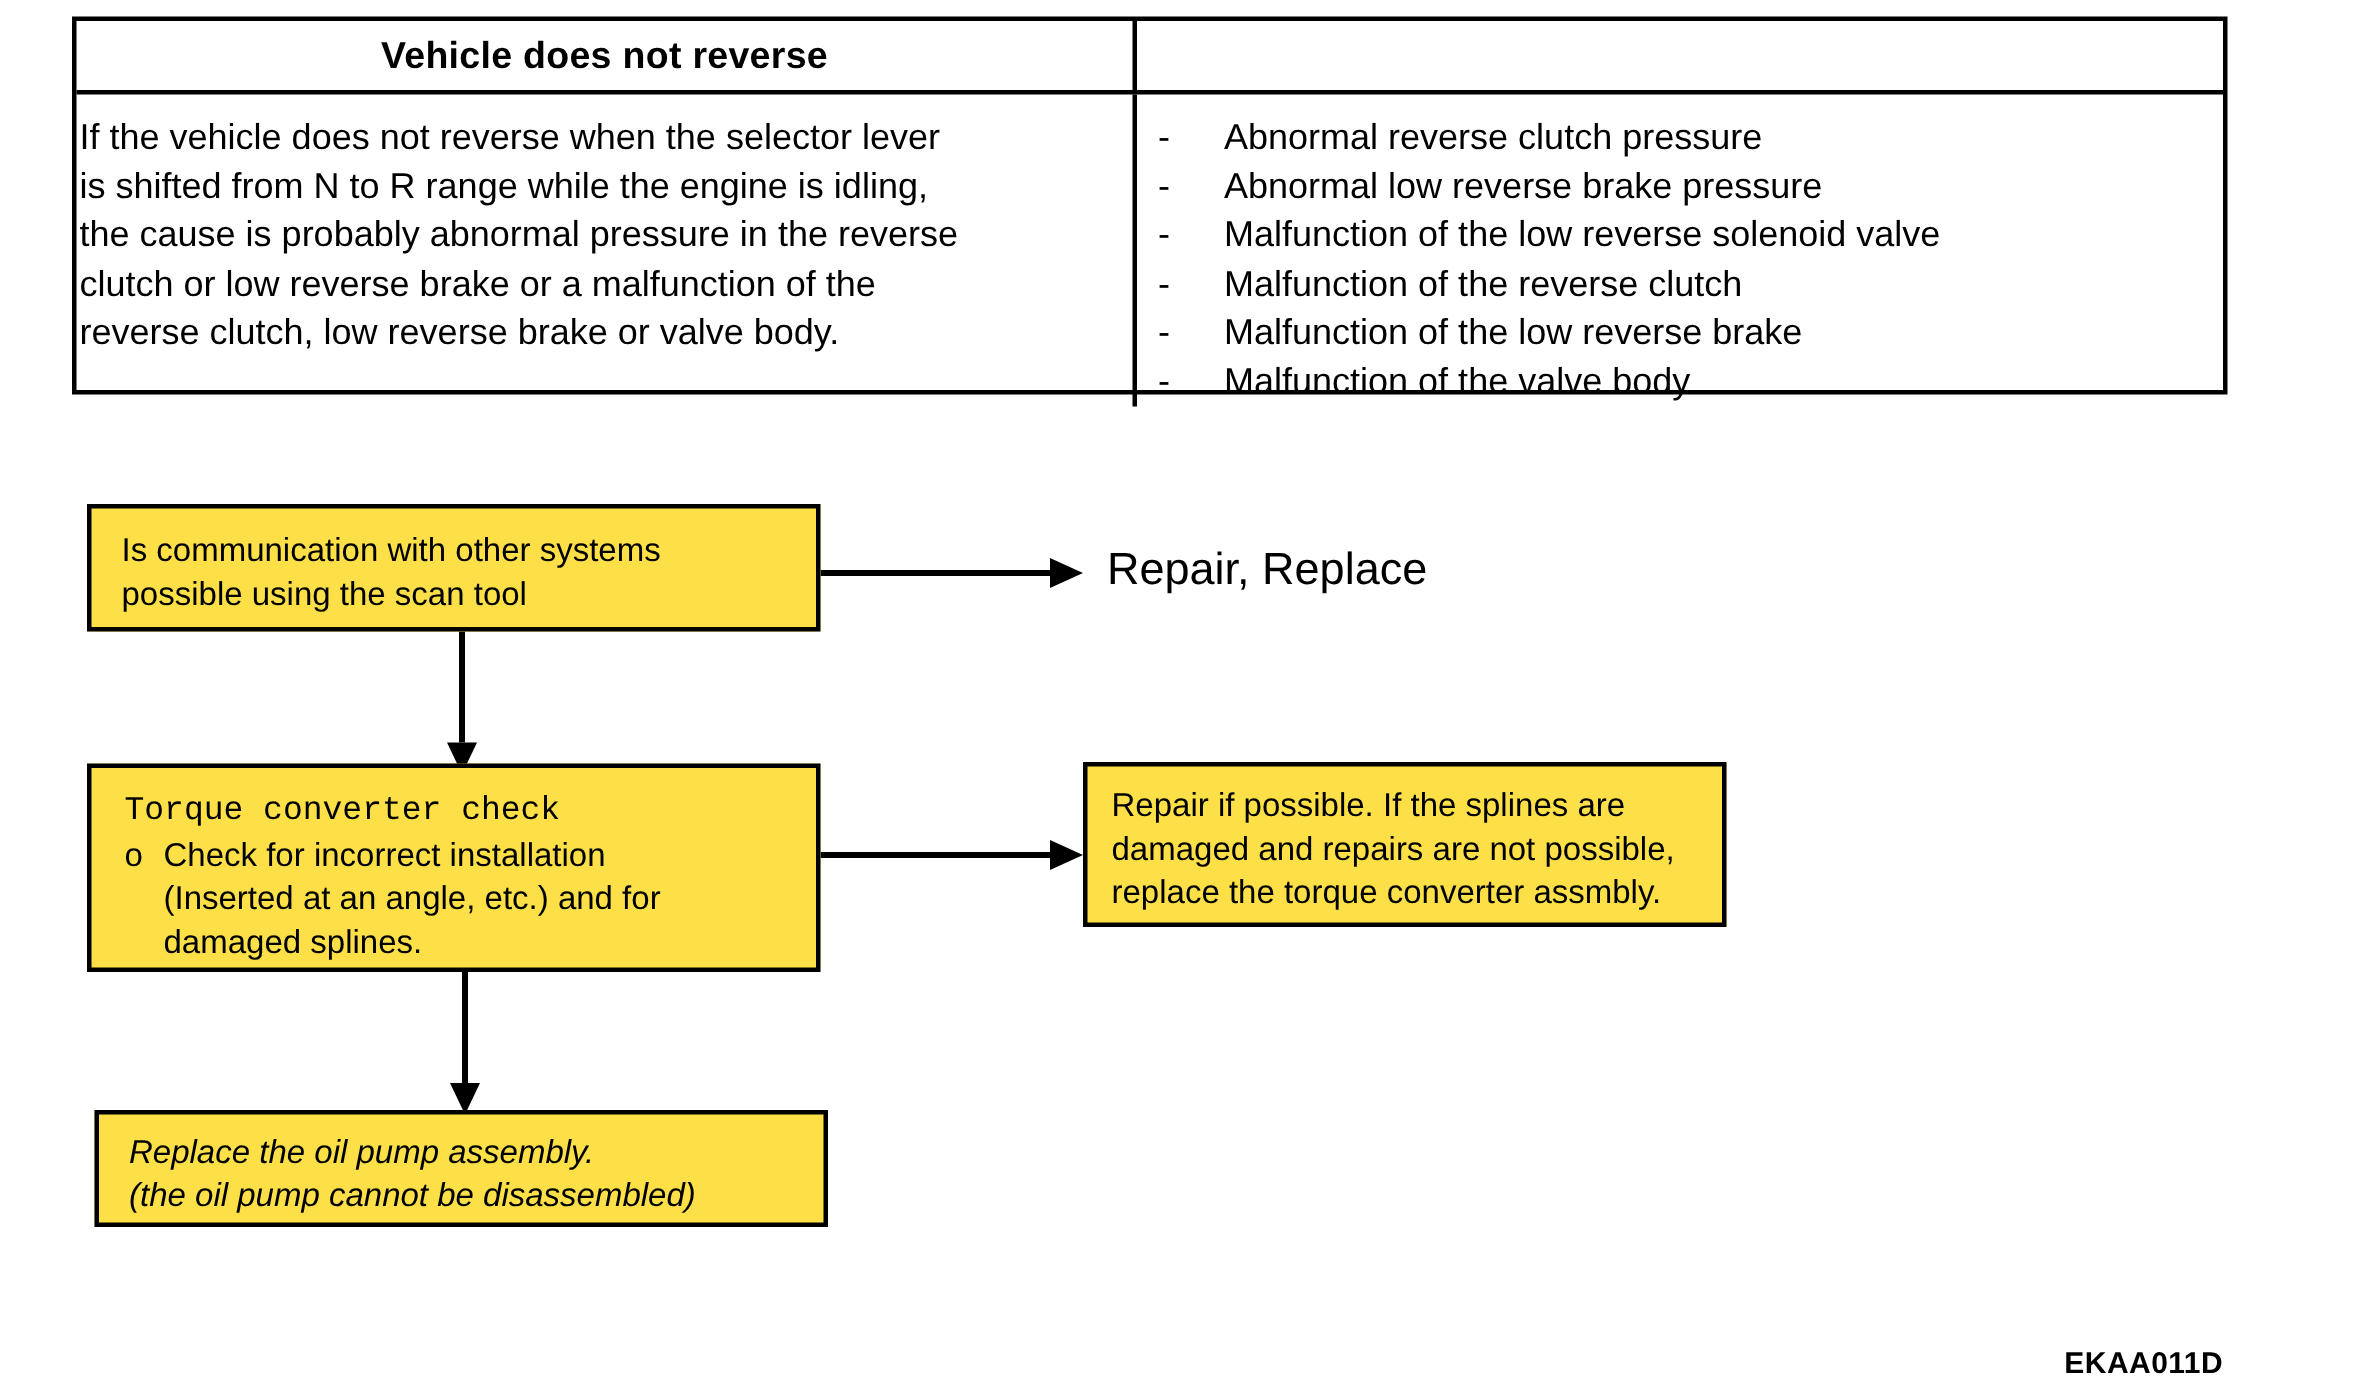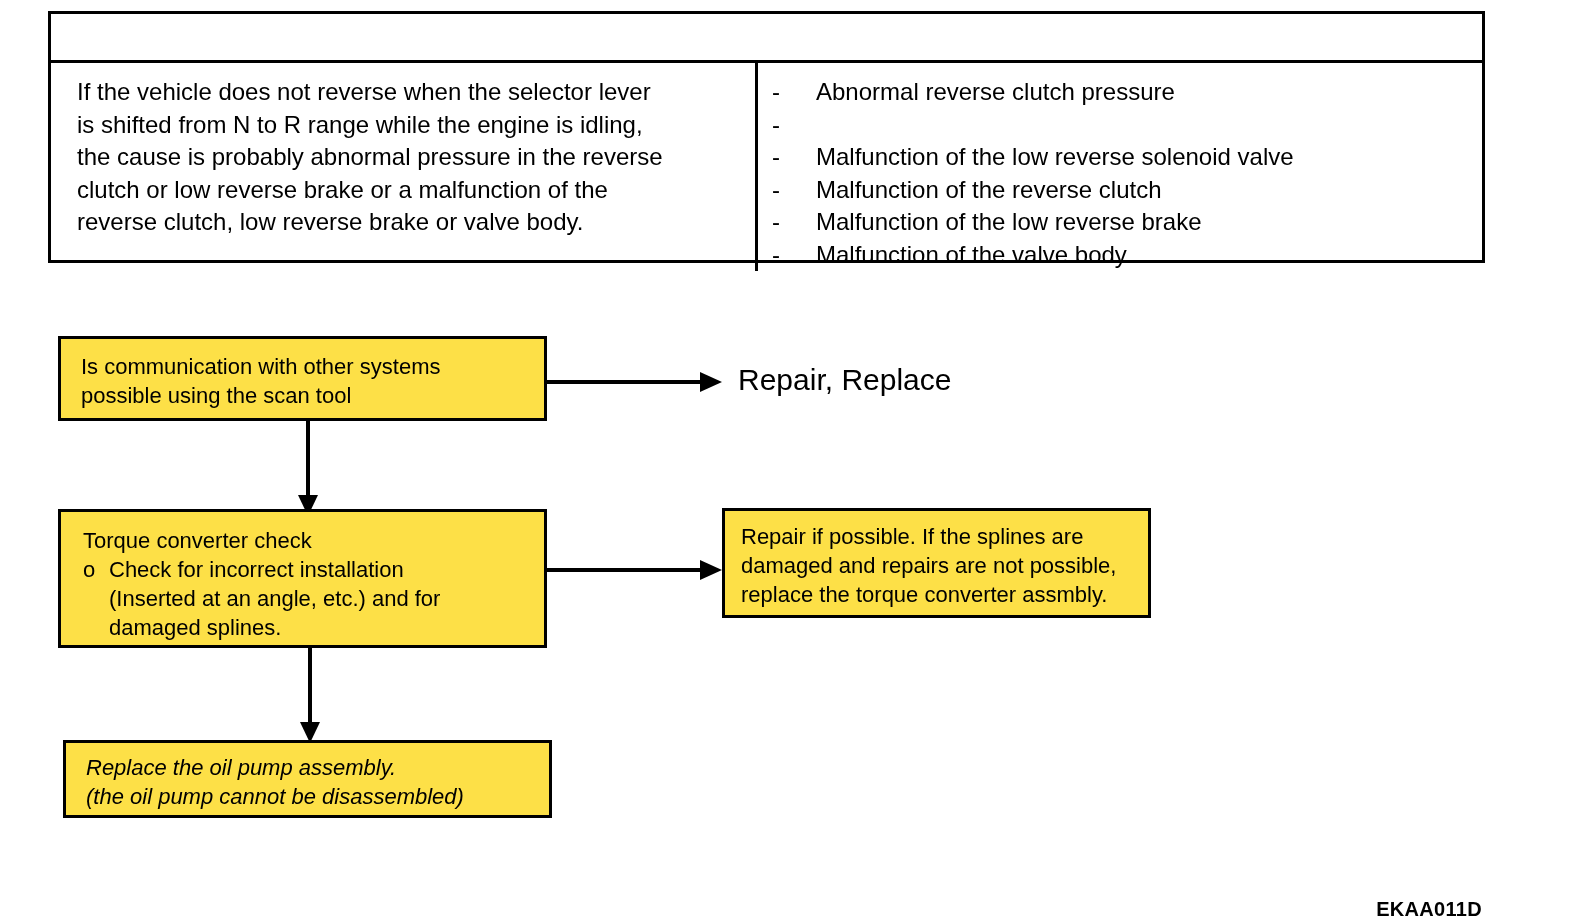--- a/index.html
+++ b/index.html
@@ -53,21 +53,21 @@
     display: flex;
     align-items: center;
     justify-content: center;
   }
   .head-text {
     font-size: 25px;
     font-weight: bold;
     letter-spacing: 0.2px;
   }
   .desc-text {
-    padding: 13px 0 0 26px;
+    padding: 13px 0 0 2px;
     font-size: 24px;
     line-height: 32.5px;
     white-space: pre-line;
   }
   .cause-list {
     list-style: none;
     margin: 0;
     padding: 13px 0 0 0;
   }
   .cause-list li {
@@ -96,21 +96,21 @@
     white-space: pre-line;
   }
   #box-scan {
     left: 58px; top: 336px; width: 489px; height: 85px;
   }
   #box-scan .flow-text { padding: 13px 0 0 20px; }
 
   #box-torque {
     left: 58px; top: 509px; width: 489px; height: 139px;
   }
-  #box-torque .tq-title { padding: 14px 0 0 22px; }
+  #box-torque .tq-title { padding: 14px 0 0 22px; font-family: Liberation Mono, monospace; }
   #box-torque .tq-item {
     display: flex;
     padding-left: 22px;
   }
   #box-torque .tq-marker { width: 26px; flex: 0 0 26px; }
 
   #box-repair {
     left: 722px; top: 508px; width: 429px; height: 110px;
   }
   #box-repair .flow-text { padding: 11px 0 0 16px; }
@@ -137,37 +137,41 @@
   }
 
   
   .connector { position: absolute; }
 </style>
 </head>
 <body>
 
 <div class="sym-table">
   <div class="sym-head">
+    <div class="col-left">
+      <span class="head-text">Vehicle does not reverse</span>
+    </div>
   </div>
   <div class="sym-body">
     <div class="col-left">
       <div class="desc-text">If the vehicle does not reverse when the selector lever
 is shifted from N to R range while the engine is idling,
 the cause is probably abnormal pressure in the reverse
 clutch or low reverse brake or a malfunction of the
 reverse clutch, low reverse brake or valve body.</div>
     </div>
     <div class="col-right">
       <ul class="cause-list">
         <li>
           <span class="cause-bullet">-</span>
           <span>Abnormal reverse clutch pressure</span>
         </li>
         <li>
           <span class="cause-bullet">-</span>
+          <span>Abnormal low reverse brake pressure</span>
         </li>
         <li>
           <span class="cause-bullet">-</span>
           <span>Malfunction of the low reverse solenoid valve</span>
         </li>
         <li>
           <span class="cause-bullet">-</span>
           <span>Malfunction of the reverse clutch</span>
         </li>
         <li>

